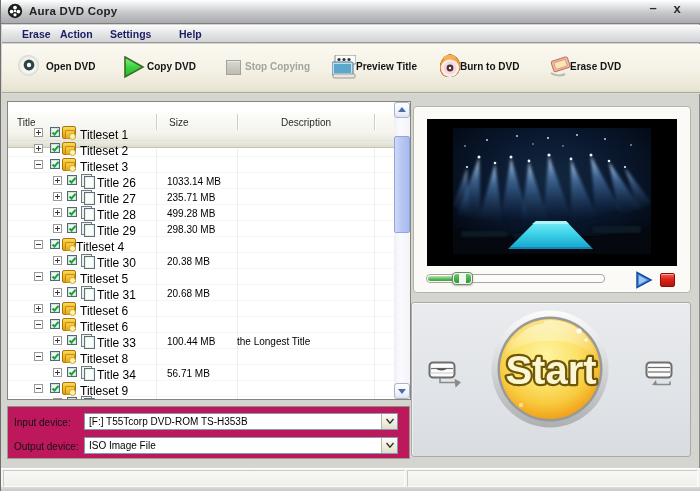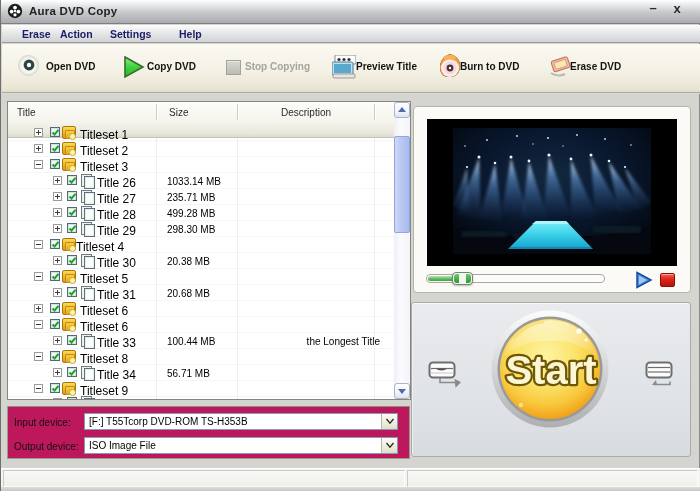--- a/index.html
+++ b/index.html
@@ -11,40 +11,40 @@
 .wbtn{position:absolute;top:0;height:24px;font-size:13px;font-weight:bold;color:#2b2b2b;text-align:center}
 
 .menubar{position:absolute;left:1px;top:25px;width:698px;height:18px;background:linear-gradient(180deg,#fcfcfc,#e3e4e6 55%,#d2d3d5);border-bottom:1px solid #9b9b9f}
 .menubar span{position:absolute;top:3px;font-size:10.5px;font-weight:bold;color:#1c1c66}
 
 .toolbar{position:absolute;left:1px;top:44px;width:698px;height:49px;box-shadow:0 1px 0 #dcdcd4;background:linear-gradient(180deg,#fbf9f1 0%,#f4f1e5 55%,#eae6d6 92%,#e2deca 100%);border-bottom:1px solid #a9a99c}
 .tl{position:absolute;top:17px;font-size:10px;font-weight:bold;color:#141414}
 .tli{position:absolute}
 
 .listp{position:absolute;left:6px;top:101px;width:404px;height:299px;background:#ffffff;border:1px solid #86867e;overflow:hidden}
-.lhead{position:absolute;left:0;top:0;width:402px;height:36px;background:linear-gradient(180deg,#fdfdfa 0%,#f4f3ec 60%,#e9e8dd 88%,#dddcce 100%);border-bottom:1px solid #c5c4b6}
+.lhead{position:absolute;left:0;top:10px;width:402px;height:36px;background:linear-gradient(180deg,#fdfdfa 0%,#f4f3ec 60%,#e9e8dd 88%,#dddcce 100%);border-bottom:1px solid #c5c4b6}
 .lhead span{position:absolute;top:5px;font-size:10px;color:#2a2a2a}
 .hsep{position:absolute;top:2px;width:1px;height:16px;background:#cfcec0;box-shadow:1px 0 0 #fff}
 .vgrid{position:absolute;top:20px;bottom:0;width:1px;background:#f0f0ea}
 .row{position:absolute;left:0;width:386px;height:16px;border-bottom:1px solid rgba(170,170,158,.10)}
 .exp{position:absolute;top:3.5px;width:9px;height:9px;background:#fff;border:1px solid #9a9a9a}
 .pl:before,.mi:before{content:"";position:absolute;left:1px;top:3px;width:5px;height:1px;background:#3c3c3c}
 .pl:after{content:"";position:absolute;left:3px;top:1px;width:1px;height:5px;background:#3c3c3c}
 .cb{position:absolute;top:2.5px;width:10px;height:10px;background:#f4faf6;border:1px solid #56667a;box-shadow:inset 0 0 0 1px #cfe6da}
 .cb svg{position:absolute;left:0px;top:0px}
 .ric{position:absolute;top:1px;width:14px;height:14px}
 .fold{position:absolute;left:0;top:0;width:14px;height:13px;background:linear-gradient(180deg,#fbd95e 0%,#f3bc2a 45%,#dd9c13 100%);border:1px solid #a87708;border-radius:2px}
 .fold:before{content:"";position:absolute;left:2px;top:3px;width:8px;height:7px;background:linear-gradient(180deg,#f8ce46,#e8a81a);border:1px solid #c28c10;border-radius:1px}
 .fold:after{content:"";position:absolute;right:-1px;top:6px;width:5px;height:5px;background:#fdf3b8;border:1px solid #cfa824;border-radius:50%}
 .file{position:absolute;left:0;top:0;width:13px;height:14px}
 .file:before{content:"";position:absolute;left:0;top:0;width:9px;height:11px;background:#eef2ee;border:1px solid #6a7a86}
 .file:after{content:"";position:absolute;left:3px;top:2px;width:9px;height:11px;background:#fbfdfb;border:1px solid #5e707c;box-shadow:inset 0 0 0 1px #e7efe7}
 .rt{position:absolute;top:3px;font-size:12px;color:#000}
 .rs{position:absolute;left:159px;top:3px;font-size:10px;color:#000}
-.rd{position:absolute;left:229px;top:3px;width:143px;text-align:right;font-size:10px;color:#000}
+.rd{position:absolute;left:229px;top:3px;width:143px;text-align:left;font-size:10px;color:#000}
 
 .sbar{position:absolute;right:0;top:0;width:16px;height:297px;background:linear-gradient(90deg,#eff0f4,#fafaff 40%,#f3f3f8)}
 .sbtn{position:absolute;left:0;width:16px;height:16px;background:linear-gradient(180deg,#ffffff,#eef1fa 70%,#dde3f2);border:1px solid #aab4cc;border-radius:3px}
 .sthumb{position:absolute;left:0;top:34px;width:16px;height:97px;background:linear-gradient(90deg,#cdd9f8,#b7c6f2 50%,#a8baee);border:1px solid #8fa6e0;border-radius:2px}
 
 .devp{position:absolute;left:6px;top:406px;width:403px;height:53px;background:#be185d;border:1px solid #9c9c92;border-top-color:#8f8f85}
 .devp label{position:absolute;left:6px;font-size:10px;color:#111}
 .combo{position:absolute;left:76px;width:314px;height:17px;background:#fff;border:1px solid #7f9db9;font-size:10px;color:#000}
 .combo i{font-style:normal;position:absolute;left:4px;top:2px;white-space:nowrap}
 .cabtn{position:absolute;right:0;top:0;width:16px;height:15px;background:linear-gradient(180deg,#fdfcf4,#efecdc 60%,#e2ddc8);border-left:1px solid #b9b6a4}

